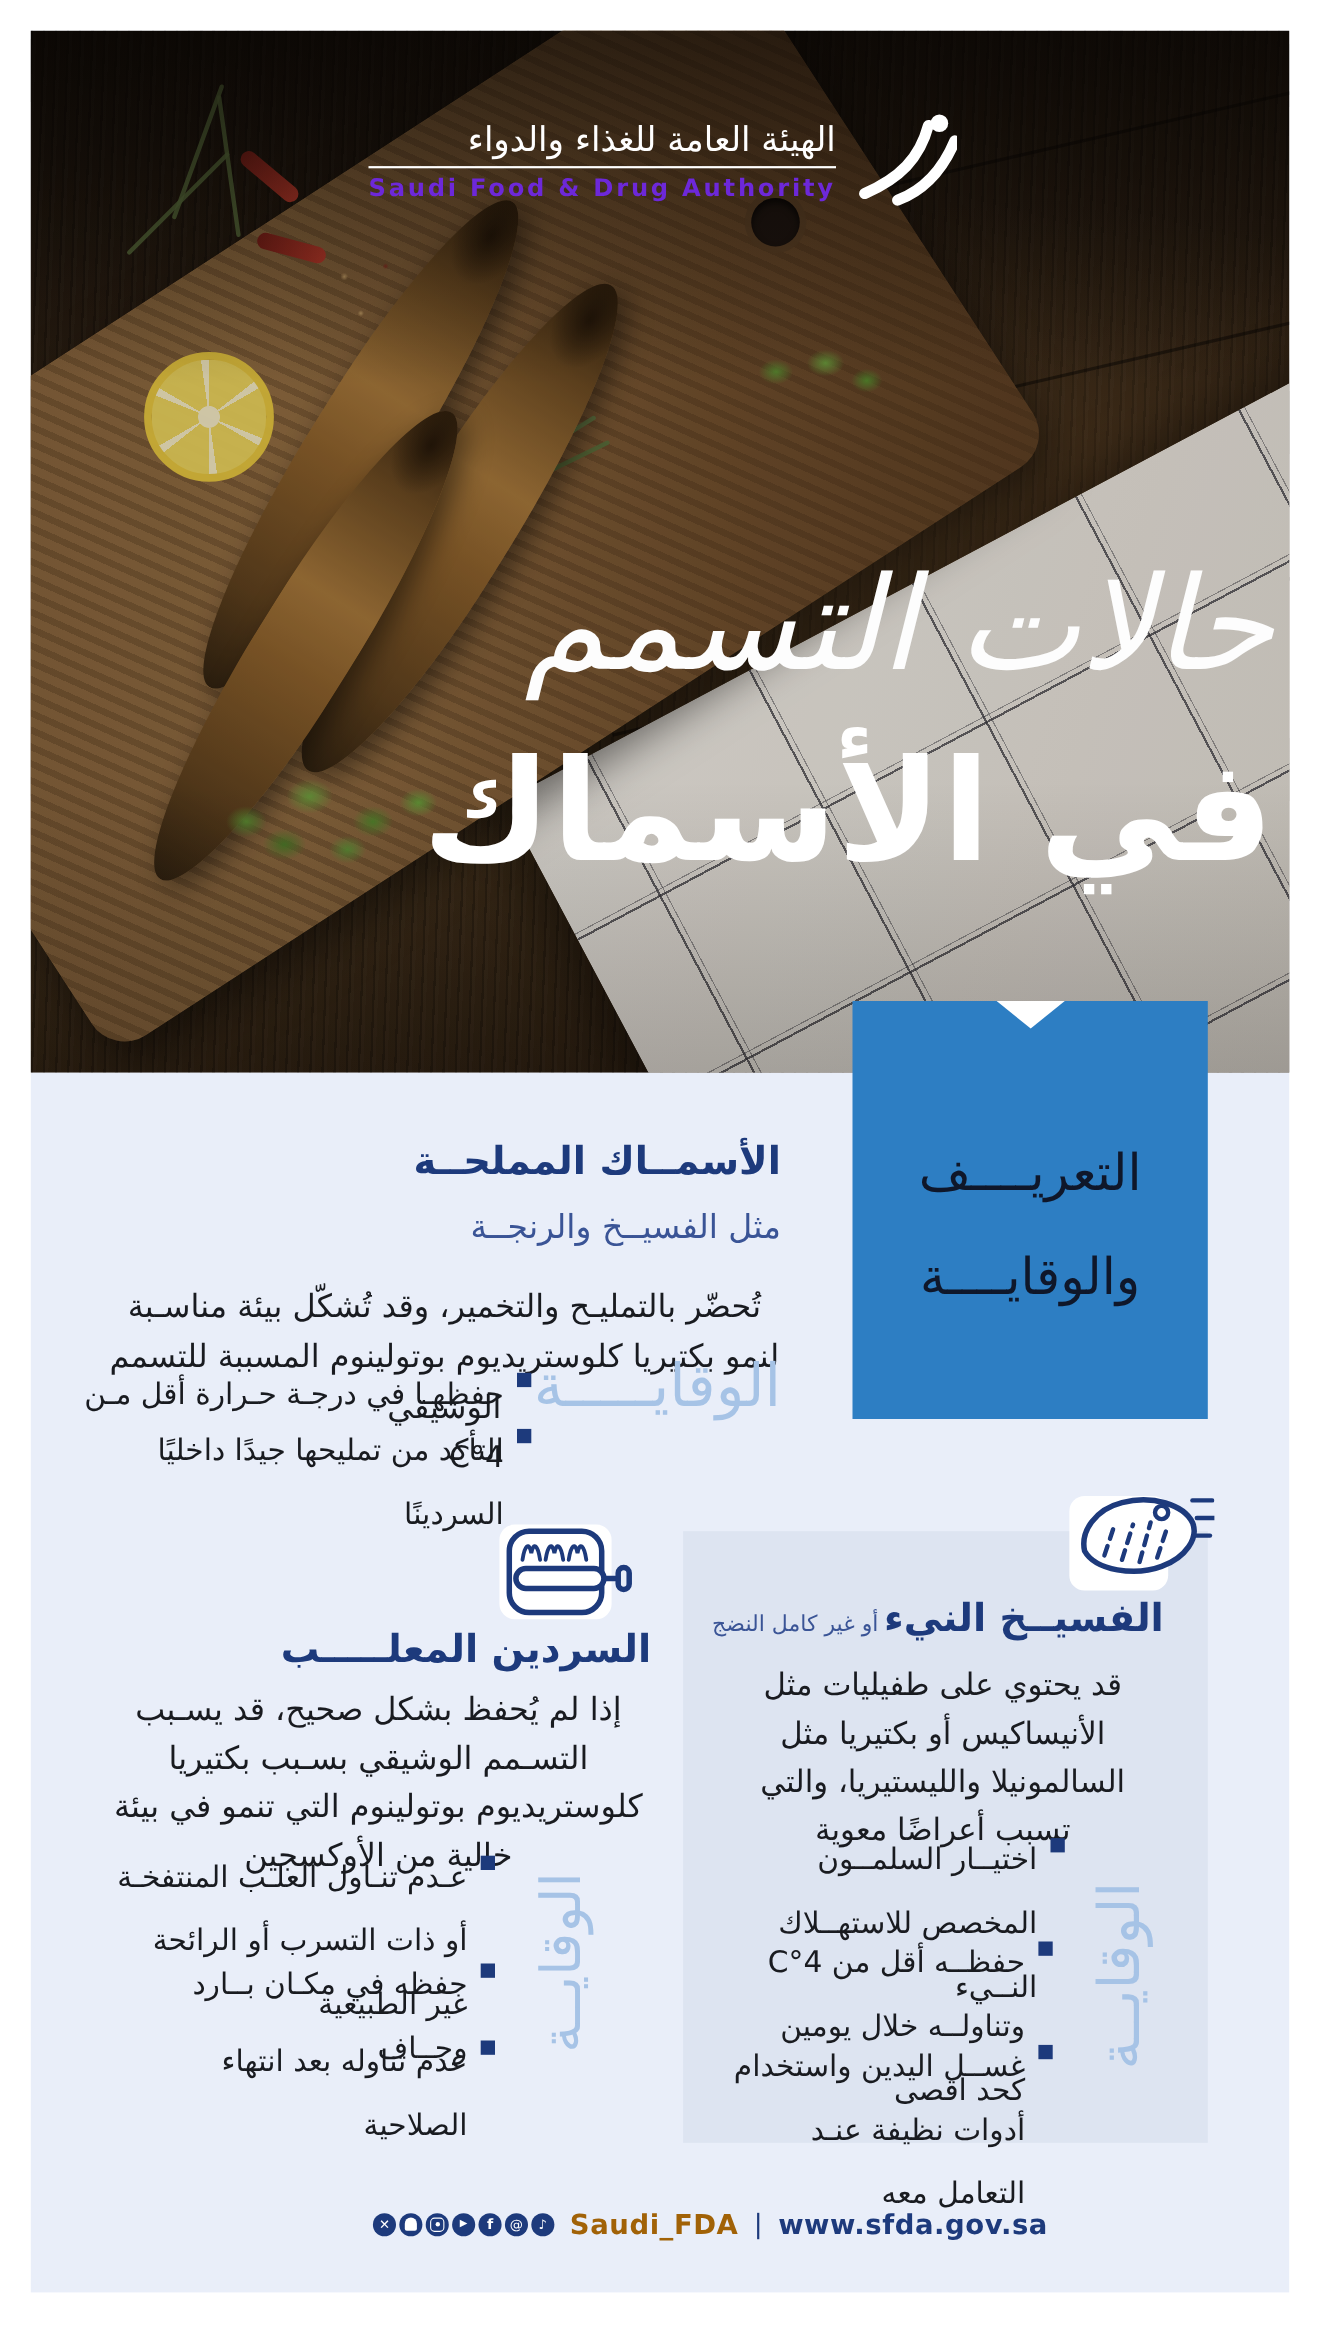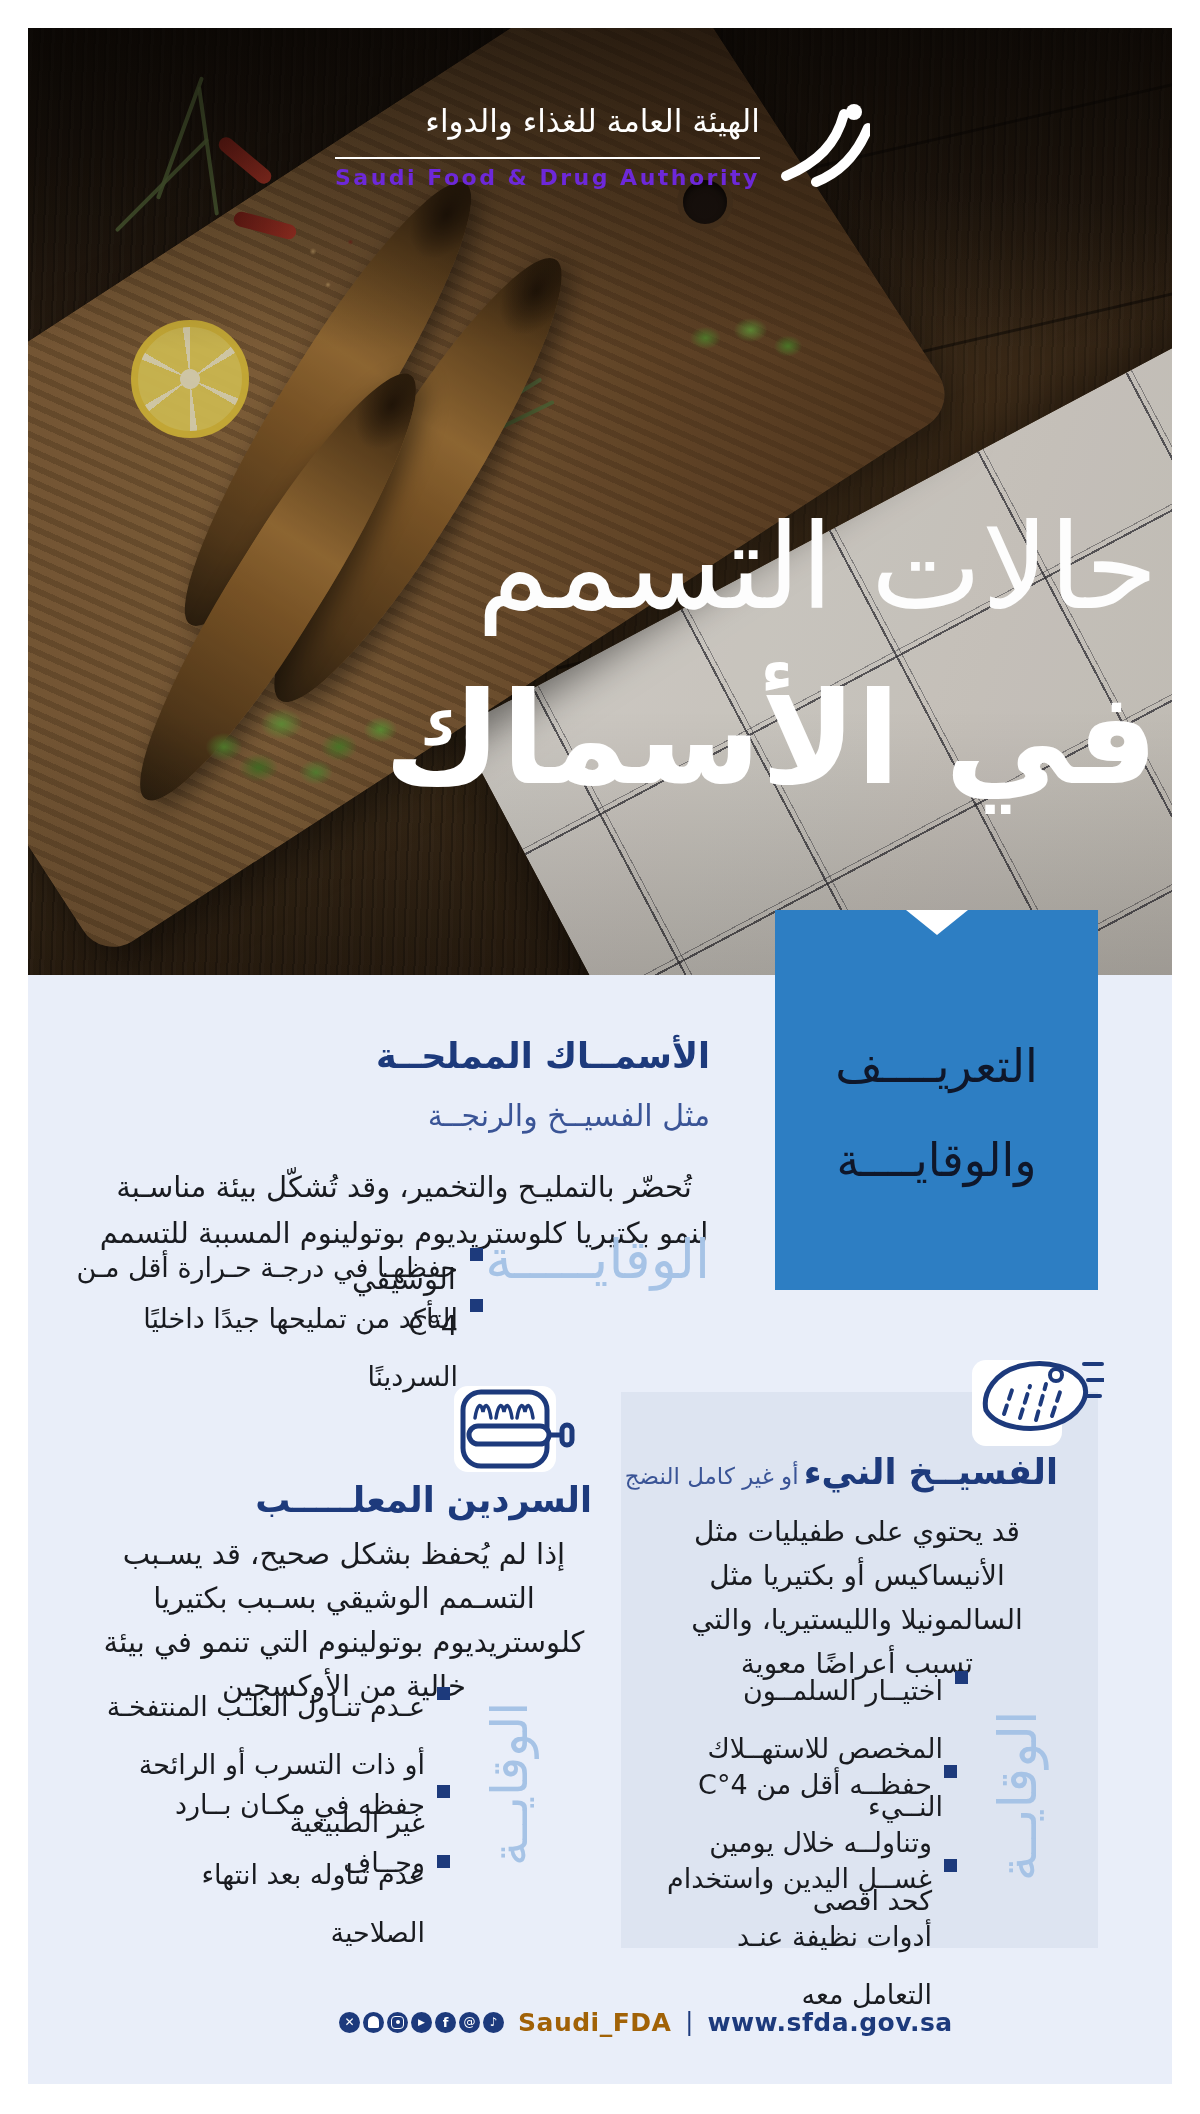--- a/index.html
+++ b/index.html
@@ -62,24 +62,24 @@
     background:
       repeating-linear-gradient(0deg, transparent 0 84px, rgba(52,52,60,.75) 84px 86px, transparent 86px 90px, rgba(52,52,60,.45) 90px 91px, transparent 91px 168px),
       repeating-linear-gradient(90deg, transparent 0 84px, rgba(52,52,60,.75) 84px 86px, transparent 86px 90px, rgba(52,52,60,.45) 90px 91px, transparent 91px 168px),
       linear-gradient(135deg,#f0ede7,#ddd8d0 60%,#cfc9c0);
     box-shadow:-20px -14px 44px rgba(0,0,0,.4);}
   .photo-shade{position:absolute;inset:0;background:
     linear-gradient(180deg, rgba(8,5,3,.62), rgba(8,5,3,.28) 18%, rgba(8,5,3,0) 34%, rgba(8,5,3,0) 72%, rgba(8,5,3,.18) 100%),
     rgba(16,11,6,.16);}
   
   .logo-row{position:absolute;left:335px;top:100px;display:flex;align-items:center;gap:18px;z-index:5;}
-  .logo-ar{color:#ffffff;font-size:31px;direction:rtl;border-bottom:2px solid #ffffff;padding-bottom:18px;white-space:nowrap;}
+  .logo-ar{color:#ffffff;font-size:31px;direction:rtl;border-bottom:2px solid #ffffff;padding-bottom:6px;white-space:nowrap;}
   .logo-en{color:#6d28d9;font-size:22px;letter-spacing:2.5px;margin-top:6px;white-space:nowrap;font-weight:bold;}
   
-  .title1{position:absolute;right:42px;top:498px;color:#fdfdfd;font-size:118px;direction:rtl;white-space:nowrap;z-index:5;}
+  .title1{position:absolute;right:42px;top:498px;color:#fdfdfd;font-size:118px;direction:rtl;white-space:nowrap;z-index:5;font-style:italic;}
   .title2{position:absolute;right:42px;top:664px;color:#ffffff;font-size:128px;font-weight:bold;direction:rtl;white-space:nowrap;z-index:5;}
   
   .defbox{position:absolute;left:775px;top:910px;width:323px;height:380px;background:#2d7ec3;z-index:6;
     display:flex;flex-direction:column;align-items:center;justify-content:center;padding-top:26px;box-sizing:border-box;}
   .defbox .notch{position:absolute;top:0;left:50%;transform:translateX(-50%);width:0;height:0;
     border-left:31px solid transparent;border-right:31px solid transparent;border-top:25px solid #ffffff;}
   .defline{color:#0f172a;font-size:46px;line-height:94px;direction:rtl;white-space:nowrap;}
   
   .h-navy{position:absolute;color:#1d3a7c;font-size:35px;font-weight:bold;direction:rtl;white-space:nowrap;z-index:4;}
   .h-sub{position:absolute;color:#3a5496;font-size:30px;direction:rtl;white-space:nowrap;z-index:4;}
@@ -209,21 +209,21 @@
       <path d="M48 70 L58 38" stroke="#1d3a7c" stroke-width="4" stroke-linecap="round" stroke-dasharray="9 7"></path>
       <path d="M64 72 L74 36" stroke="#1d3a7c" stroke-width="4" stroke-linecap="round" stroke-dasharray="9 7"></path>
       <path d="M80 68 L88 44" stroke="#1d3a7c" stroke-width="4" stroke-linecap="round" stroke-dasharray="9 7"></path>
       <path d="M112 16 H130" stroke="#1d3a7c" stroke-width="4" stroke-linecap="round"></path>
       <path d="M116 32 H132" stroke="#1d3a7c" stroke-width="4" stroke-linecap="round"></path>
       <path d="M114 48 H128" stroke="#1d3a7c" stroke-width="4" stroke-linecap="round"></path>
     </svg>
   </div>
   <div style="position:absolute;right:142px;top:1452px;direction:rtl;white-space:nowrap;z-index:4;">
     <span style="color:#1d3a7c;font-size:35px;font-weight:bold;">الفسيــخ النيء</span>
-    <span style="color:#3a5496;font-size:23px;">أو غير كامل النضج</span>
+    <span style="color:#3a5496;font-size:20px;">أو غير كامل النضج</span>
   </div>
   <div class="body-txt" style="left:655px;top:1510px;width:404px;font-size:28px;line-height:44px;">قد يحتوي على طفيليات مثل الأنيساكيس أو بكتيريا مثل السالمونيلا والليستيريا، والتي تسبب أعراضًا معوية</div>
   <div class="brow" style="right:232px;top:1662px;width:290px;">
     <span class="sq"></span>
     <div class="btxt">اختيــار السلمــون المخصص للاستهــلاك النــيء</div>
   </div>
   <div class="brow" style="right:243px;top:1756px;width:290px;">
     <span class="sq"></span>
     <div class="btxt">حفظــه أقل من C°4 وتناولــه خلال يومين كحد اقصى</div>
   </div>

